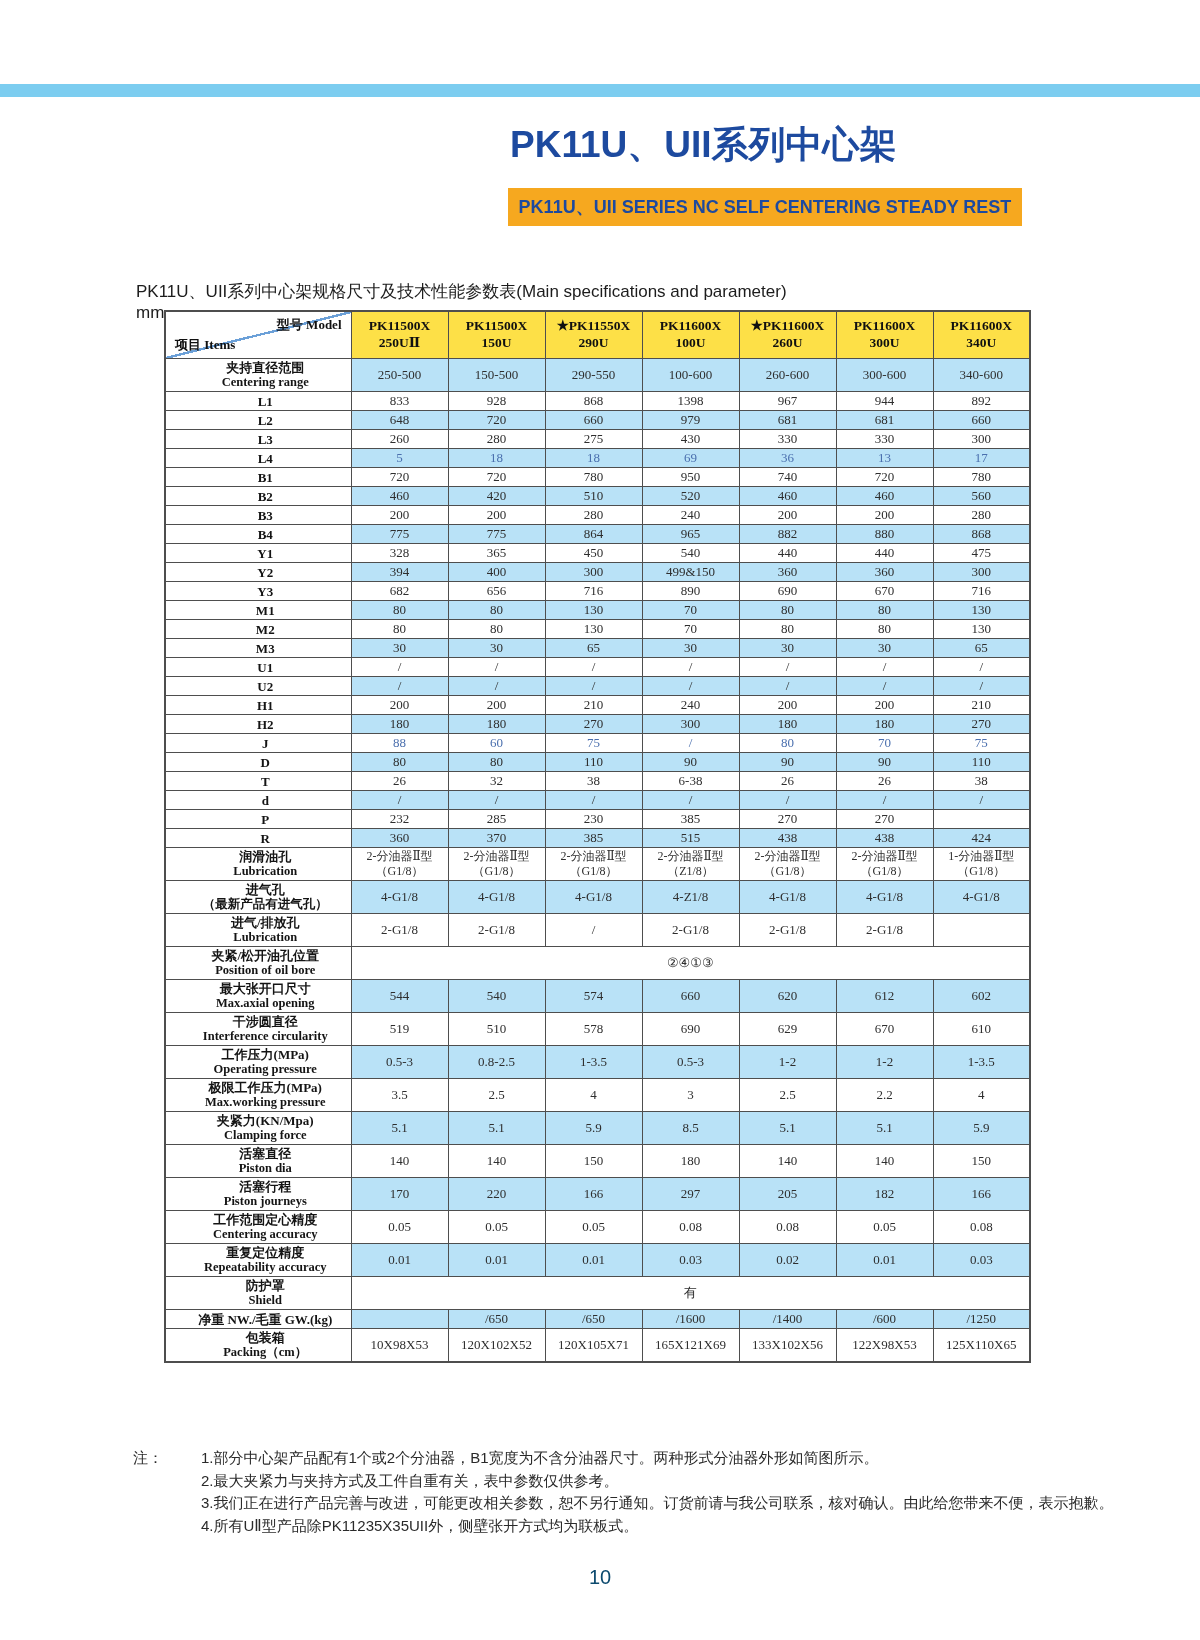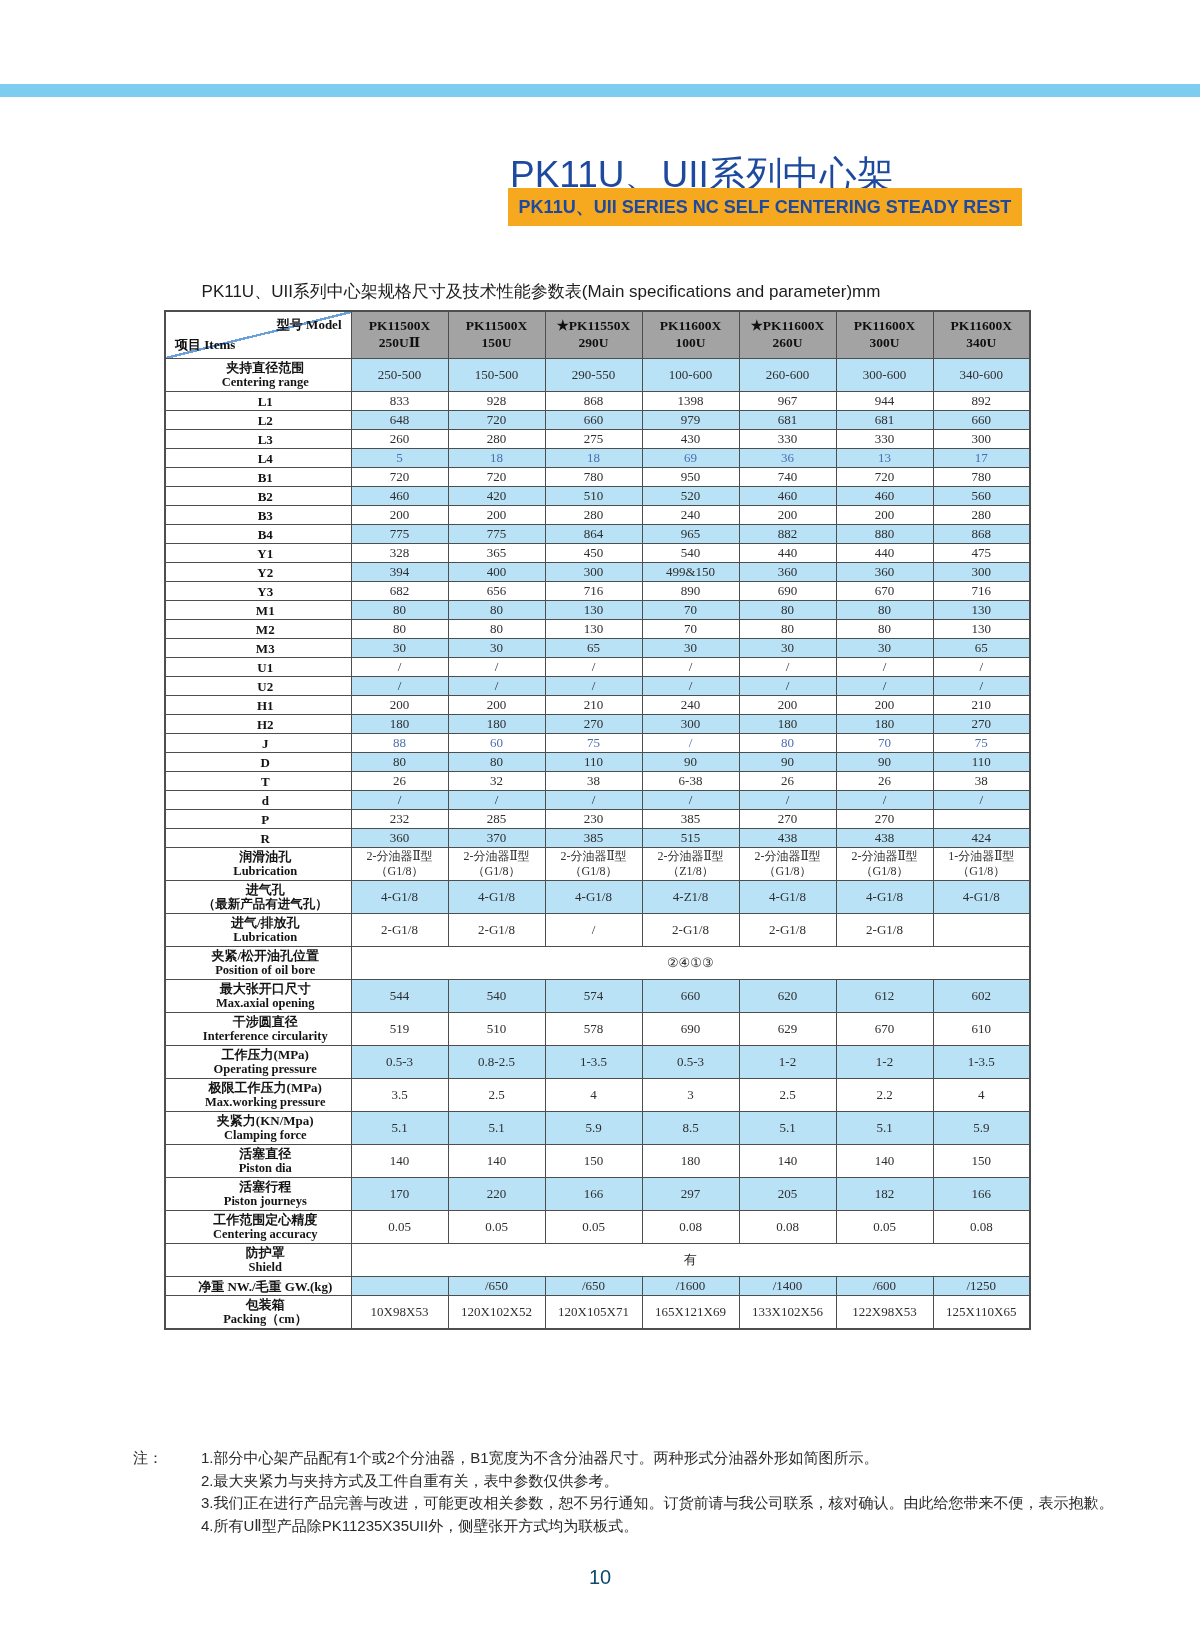--- a/index.html
+++ b/index.html
@@ -2,46 +2,46 @@
 <html><head>
 <meta charset="utf-8">
 <style>
   html,body{margin:0;padding:0;}
   body{
     width:1200px;height:1640px;position:relative;background:#ffffff;
     font-family:"Liberation Sans","DejaVu Sans",sans-serif;
   }
   .top-bar{position:absolute;left:0;top:84px;width:1200px;height:13px;background:#7ccdf0;}
   .title{
-    position:absolute;left:510px;top:150px;width:514px;
-    font-size:37px;font-weight:normal;color:#1d4a9f;letter-spacing:0px;white-space:nowrap;
+    position:absolute;left:510px;top:120px;width:514px;
+    font-size:37px;font-weight:bold;color:#1d4a9f;letter-spacing:0px;white-space:nowrap;
   }
   .banner{
     position:absolute;left:508px;top:188px;width:514px;height:38px;
     background:#f6a81f;color:#1d4a9f;font-size:18px;font-weight:bold;
     display:flex;align-items:center;justify-content:center;white-space:nowrap;
   }
   .caption-row{
-    position:absolute;left:125px;top:280px;width:862px;
-    display:flex;justify-content:center;align-items:baseline;
-    font-size:17px;color:#1c1c1c;
+    position:absolute;left:136px;top:280px;width:862px;
+    display:flex;justify-content:flex-start;align-items:baseline;
+    font-size:17px;color:#1c1c1c;flex-direction:column;
   }
   .caption-row .unit{padding-right:30px;font-size:17px;color:#1c1c1c;}
   table.spec{
     position:absolute;left:128px;top:310px;width:867px;
     border-collapse:collapse;table-layout:fixed;background:#fff;
     border:2px solid #4e4e4e;
     margin-left:36px;
   }
   table.spec th,table.spec td{
     border:1px solid #4e4e4e;text-align:center;vertical-align:middle;
     font-family:"Liberation Serif","DejaVu Serif",serif;color:#2e2e2e;
     padding:1px 2px;overflow:hidden;
   }
-  table.spec thead th{font-weight:bold;color:#101010;font-size:13.5px;line-height:1.25;height:44px;background:#a3a3a3;}
+  table.spec thead th{font-weight:bold;color:#101010;font-size:13.5px;line-height:1.25;height:44px;background:#fde047;}
   table.spec td{font-size:13px;line-height:16px;white-space:pre-line;}
   table.spec .rowlabel{font-weight:bold;color:#141414;font-size:13px;line-height:15px;background:#fff;padding-left:16px;}
   table.spec .rowlabel .lab-en{font-size:12.5px;}
   tr.blue td,tr.blue th{background:#b9e2f7;}
   tr.small td{font-size:12px;line-height:15px;}
   tr.blue-text td{color:#4a6fae;}
   tr.label-blue th{color:#4a6fae;}
   .corner{
     position:relative;
     background:linear-gradient(to bottom right,
@@ -523,20 +523,33 @@
             <div class="lab-cn">工作范围定心精度</div>
             <div class="lab-en">Centering accuracy</div>
           </th>
           <td>0.05</td>
           <td>0.05</td>
           <td>0.05</td>
           <td>0.08</td>
           <td>0.08</td>
           <td>0.05</td>
           <td>0.08</td>
+        </tr>
+        <tr class="blue">
+          <th class="rowlabel">
+            <div class="lab-cn">重复定位精度</div>
+            <div class="lab-en">Repeatability accuracy</div>
+          </th>
+          <td>0.01</td>
+          <td>0.01</td>
+          <td>0.01</td>
+          <td>0.03</td>
+          <td>0.02</td>
+          <td>0.01</td>
+          <td>0.03</td>
         </tr>
         <tr>
           <th class="rowlabel">
             <div class="lab-cn">防护罩</div>
             <div class="lab-en">Shield</div>
           </th>
           <td colspan="7">有</td>
         </tr>
         <tr class="blue">
           <th class="rowlabel">净重 NW./毛重 GW.(kg)</th>

